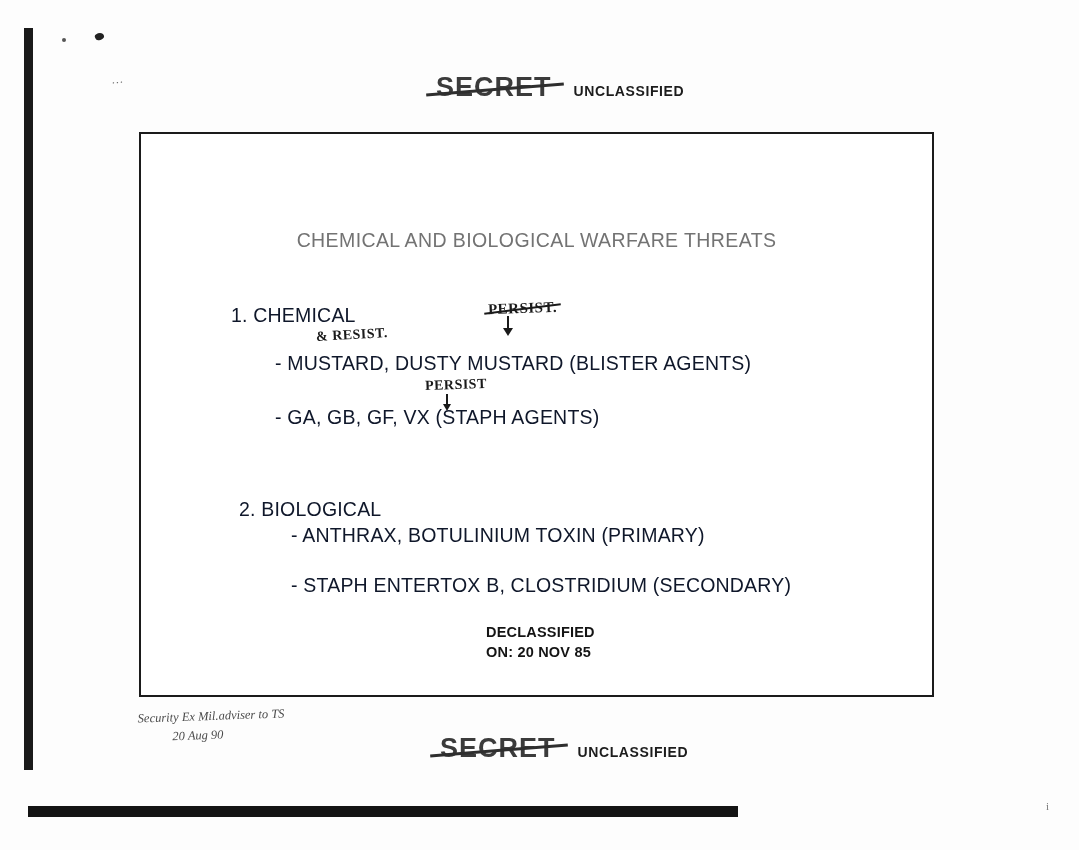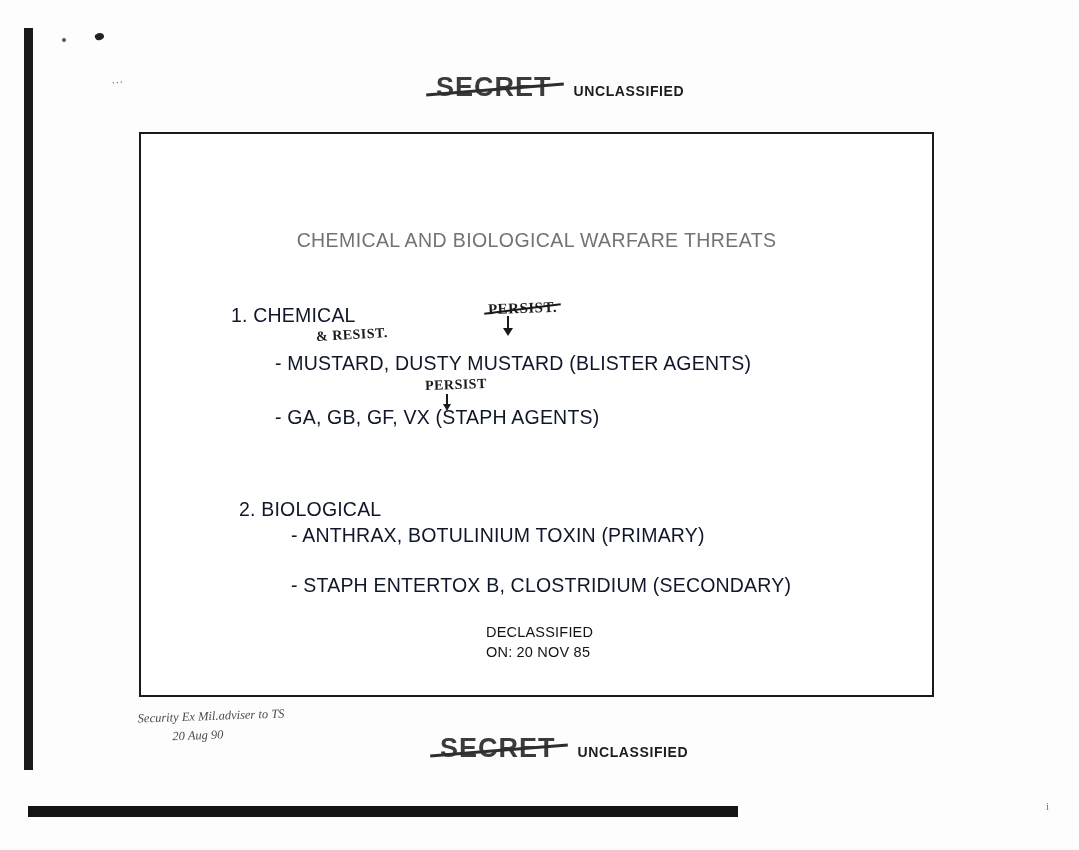--- a/index.html
+++ b/index.html
@@ -207,21 +207,21 @@
     border-right: 4.5px solid transparent;
     border-top: 7px solid #1a1a1a;
   }
 
   
   .declass {
     position: absolute;
     left: 345px;
     top: 488px;
     font-size: 14.5px;
-    font-weight: 400;
+    font-weight: 700;
     line-height: 1.38;
     color: #141414;
     letter-spacing: 0.2px;
   }
 
   
   .hand-bottom {
     position: absolute;
     left: 138px;
     top: 707px;

